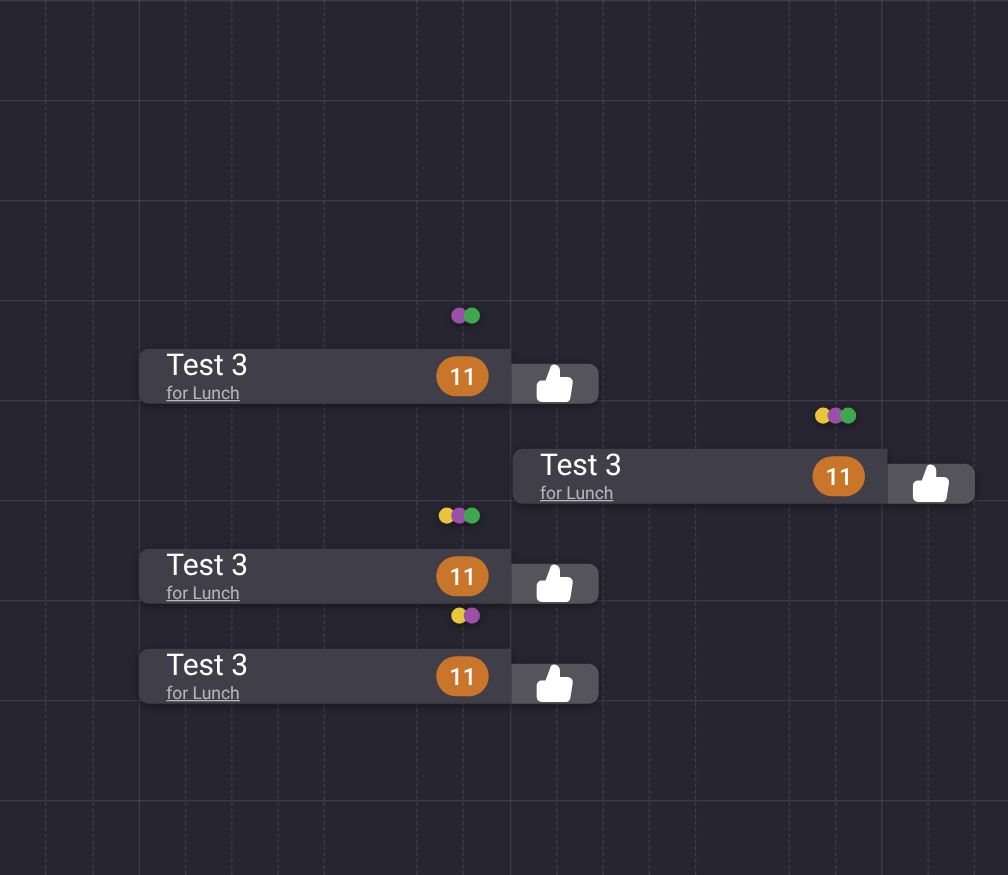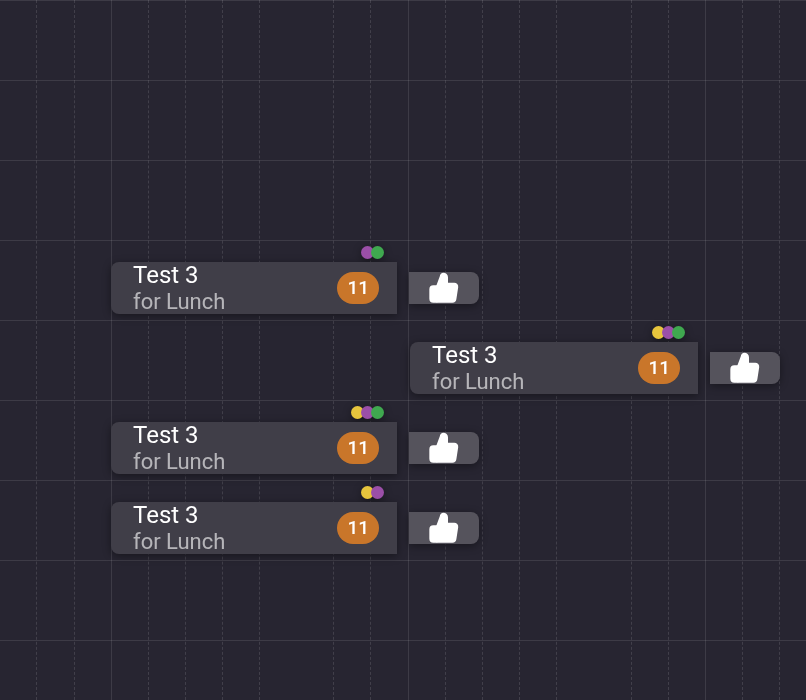--- a/index.html
+++ b/index.html
@@ -29,23 +29,22 @@
     width: 0; top: 0; bottom: 0;
     border-left: 1px dashed rgba(255,255,255,0.12);
     background: none;
   }
 
   
   .card {
     position: absolute;
     height: 70px;
     display: flex;
-    align-items: center;
+    align-items: flex-end;
     filter: drop-shadow(0 2px 4px rgba(0,0,0,0.4));
-    gap: 12px;
   }
   .card .body {
     flex: 1;
     background: #403e48;
     border-radius: 8px 0 0 8px;
     display: flex;
     align-items: center;
     padding: 0 18px 0 22px;
     gap: 12px;
     min-width: 0;
@@ -59,23 +58,24 @@
     min-width: 0;
   }
   .card .title {
     color: #ffffff;
     font-size: 24px;
     font-weight: 400;
     white-space: nowrap;
   }
   .card .subtitle {
     color: rgba(255,255,255,0.62);
-    font-size: 22px;
+    font-size: 14px;
     font-weight: 400;
     white-space: nowrap;
+    text-decoration: underline;
   }
   .card .badge {
     background: #c9762a;
     color: #ffffff;
     font-size: 19px;
     font-weight: 500;
     min-width: 40px;
     height: 32px;
     border-radius: 16px;
     display: inline-flex;

